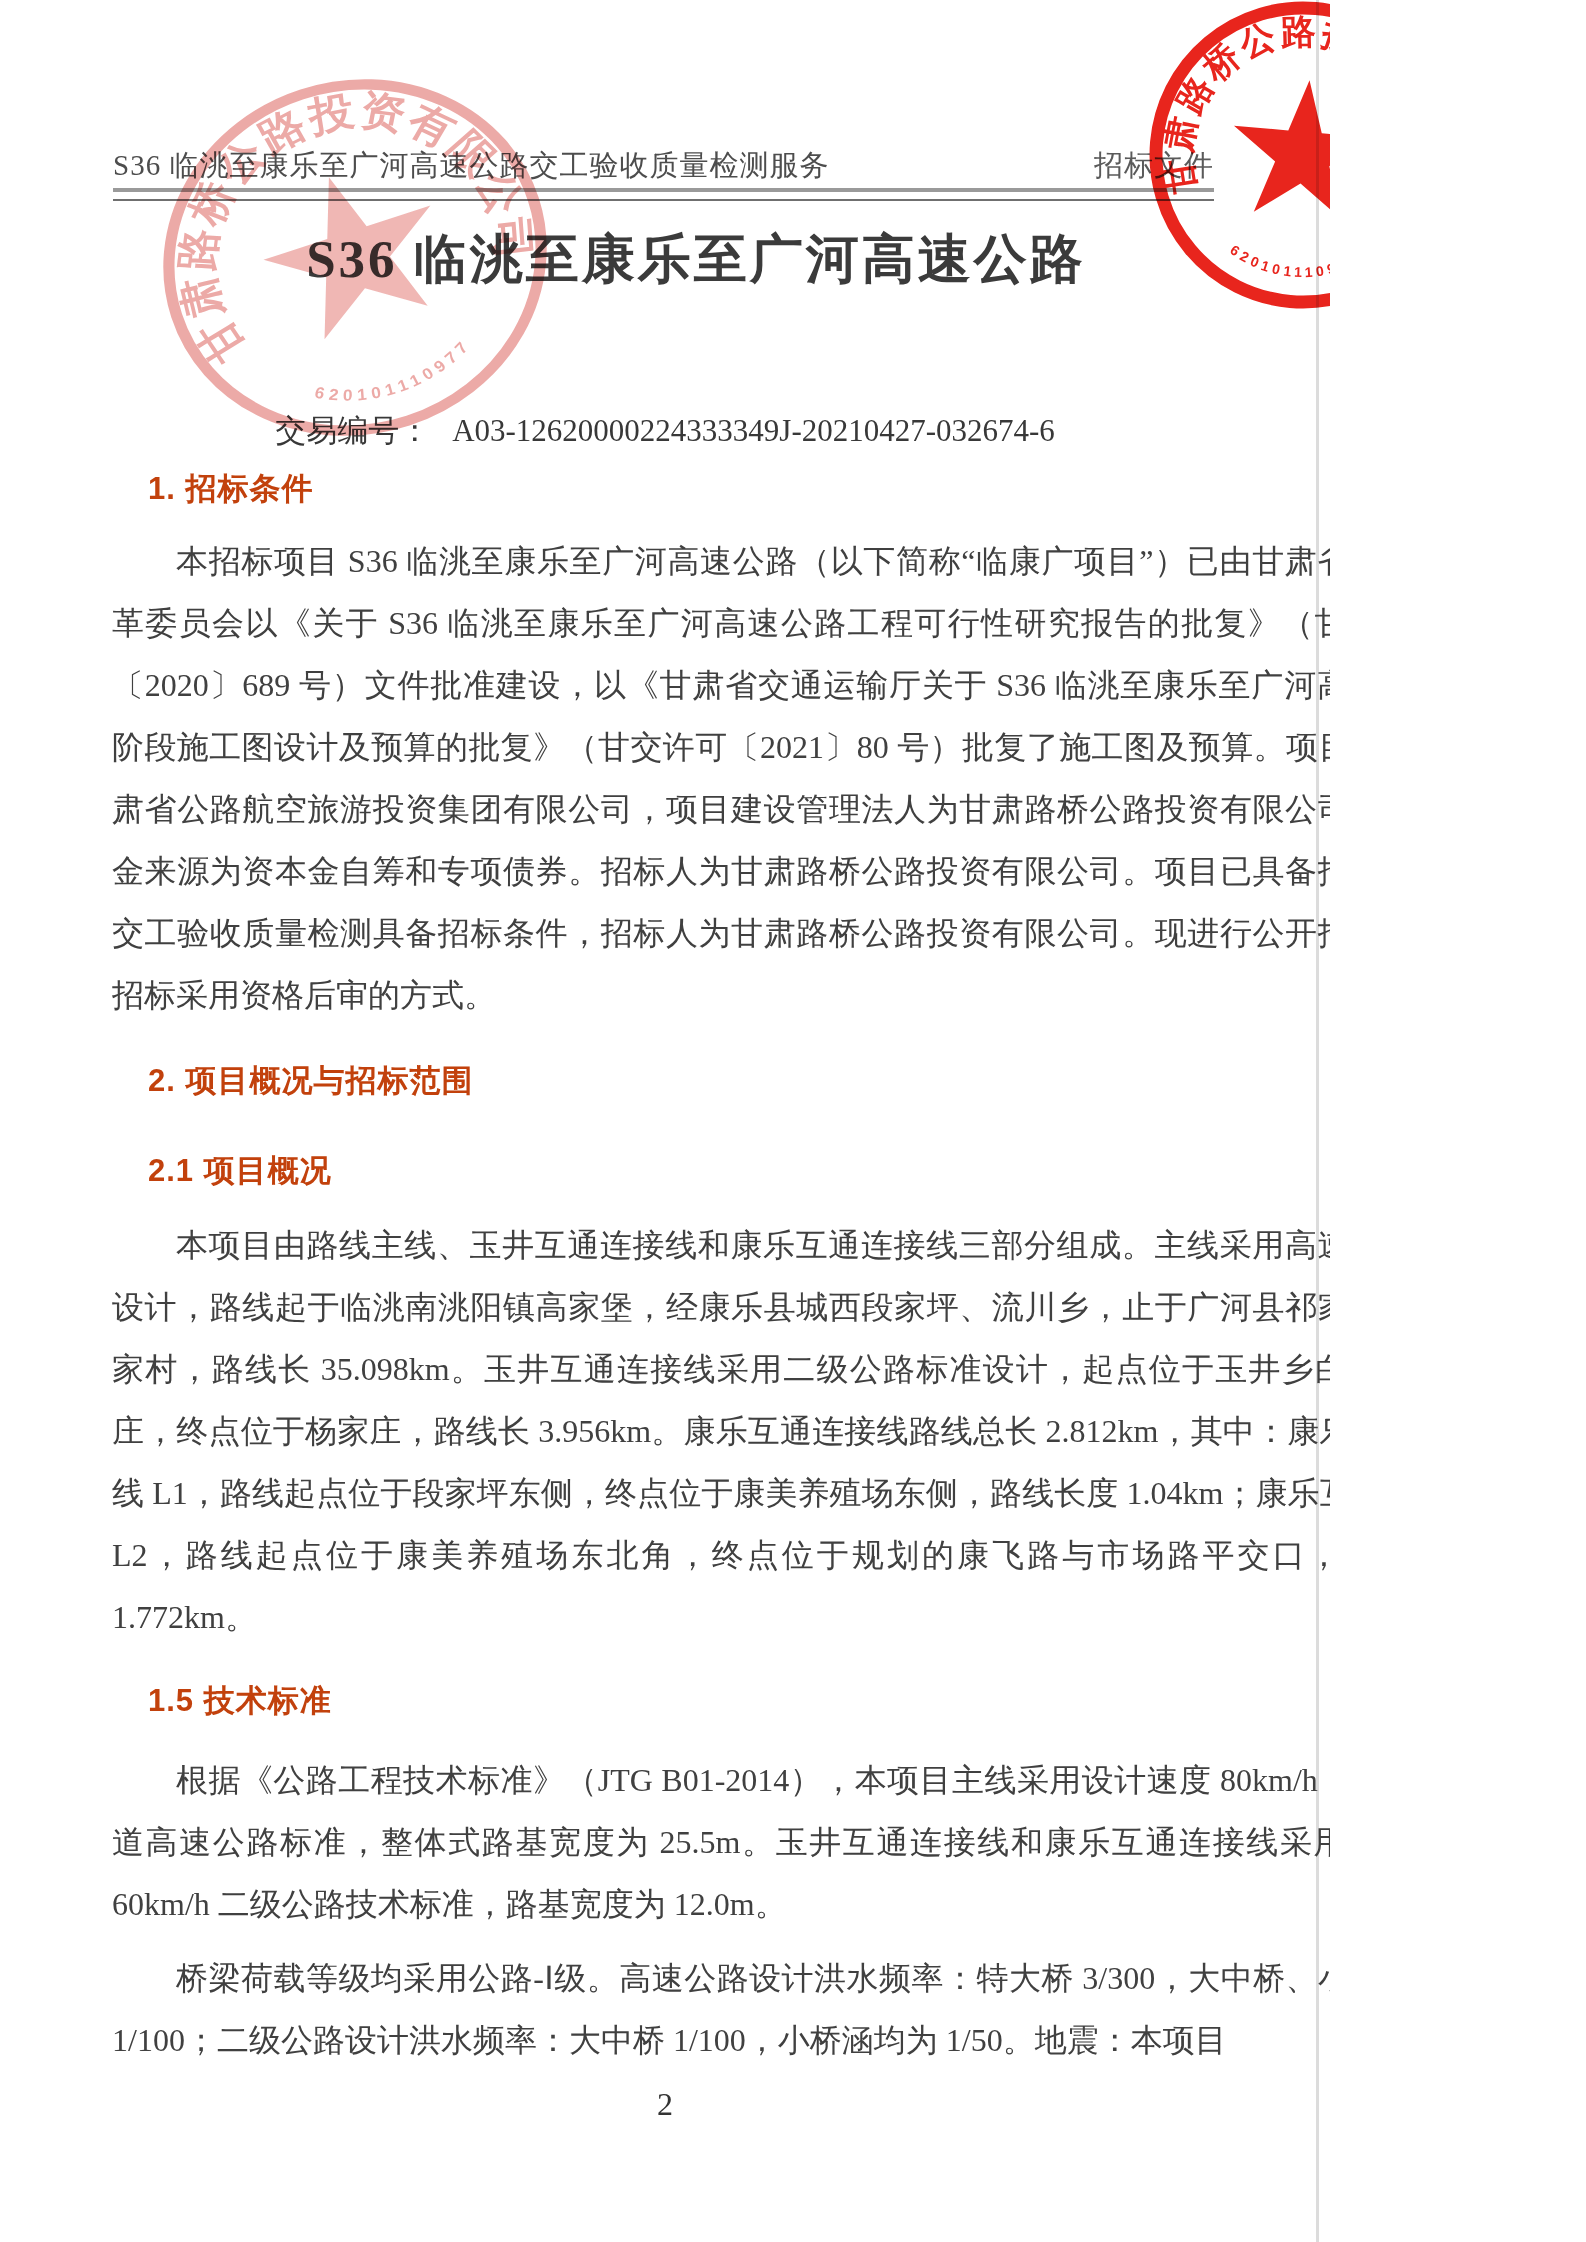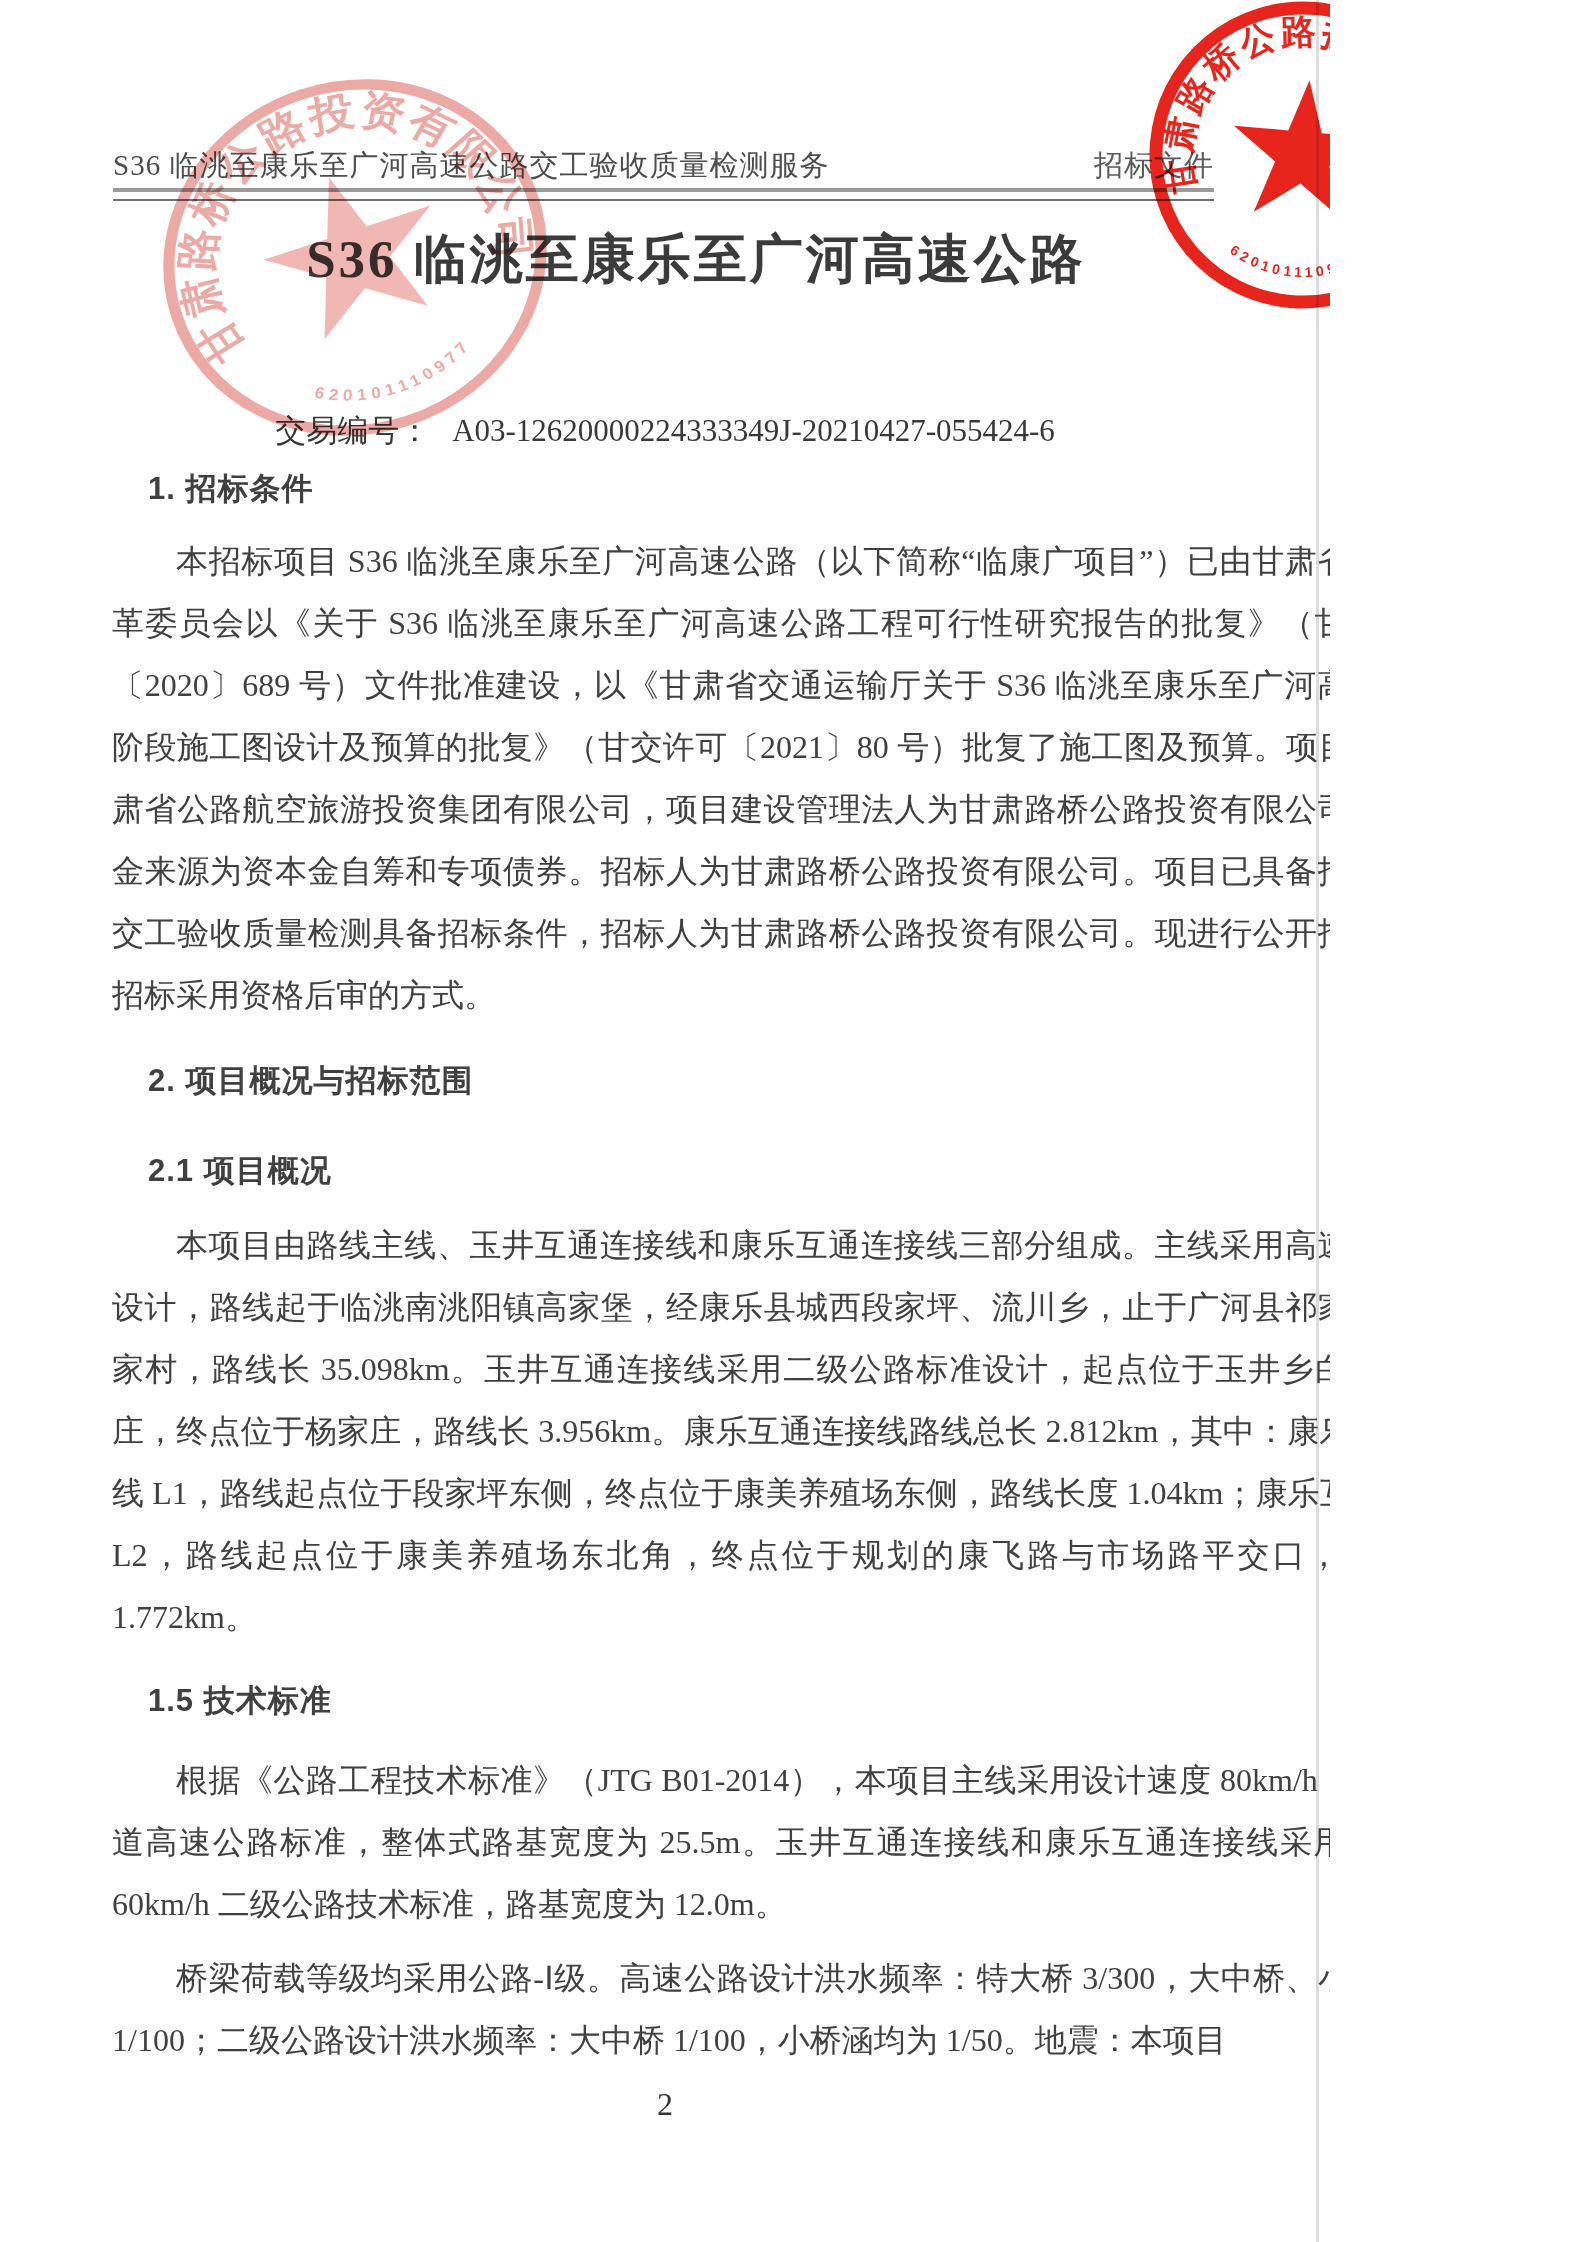--- a/index.html
+++ b/index.html
@@ -11,21 +11,21 @@
   .running-header .rh-right{color:#5a5a5a;}
   .header-rule{position:absolute;left:113px;right:116px;top:188px;height:7px;
         border-top:4px solid #9a9a9a;border-bottom:2px solid #6f6f6f;}
   .title{position:absolute;left:0;width:100%;text-align:center;font-weight:bold;
         font-size:53px;color:#3b3b3b;margin:0;letter-spacing:3px;}
   .title.l1{top:224px;padding-left:31px;}
   .title.l2{top:311px;}
   .trans{position:absolute;top:410px;width:100%;text-align:center;font-size:31px;color:#383838;}
   .trans .num{margin-left:22px;}
   .sec-h{position:absolute;left:148px;font-family:"Liberation Sans",sans-serif;font-weight:bold;
-        font-size:31px;color:#404040;margin:0;letter-spacing:1px;}
+        font-size:31px;color:#c2410c;margin:0;letter-spacing:1px;}
   .para{position:absolute;left:112px;width:1368px;font-size:32px;line-height:62px;
         text-align:justify;text-indent:2em;color:#404040;margin:0;}
   .pagenum{position:absolute;top:2086px;width:100%;text-align:center;font-size:32px;color:#333;}
   .stamp{position:absolute;pointer-events:none;mix-blend-mode:multiply;}
   .stamp.right{left:1143px;top:-5px;width:320px;height:320px;transform:rotate(5deg);}
   .stamp.left{left:150px;top:70px;width:410px;height:375px;opacity:.6;transform:rotate(-18deg);}
   .stamp text{font-family:"Liberation Sans",sans-serif;font-weight:bold;}
 </style>
 </head>
 <body>
@@ -36,21 +36,21 @@
 
   <div class="running-header">
     <span class="rh-left">S36 临洮至康乐至广河高速公路交工验收质量检测服务</span>
     <span class="rh-right">招标文件</span>
   </div>
   <div class="header-rule"></div>
 
   <h1 class="title l1">S36 临洮至康乐至广河高速公路</h1>
 
   <div class="trans">
-    <span>交易编号：</span><span class="num">A03-12620000224333349J-20210427-055424-6</span>
+    <span>交易编号：</span><span class="num">A03-12620000224333349J-20210427-032674-6</span>
   </div>
 
   <h2 class="sec-h" style="top:468px">1. 招标条件</h2>
   <p class="para" style="top:530px">本招标项目 S36 临洮至康乐至广河高速公路（以下简称“临康广项目”）已由甘肃省发展和改革委员会以《关于 S36 临洮至康乐至广河高速公路工程可行性研究报告的批复》（甘发改交运〔2020〕689 号）文件批准建设，以《甘肃省交通运输厅关于 S36 临洮至康乐至广河高速公路两阶段施工图设计及预算的批复》（甘交许可〔2021〕80 号）批复了施工图及预算。项目法人为甘肃省公路航空旅游投资集团有限公司，项目建设管理法人为甘肃路桥公路投资有限公司，建设资金来源为资本金自筹和专项债券。招标人为甘肃路桥公路投资有限公司。项目已具备招标条件，交工验收质量检测具备招标条件，招标人为甘肃路桥公路投资有限公司。现进行公开招标。本次招标采用资格后审的方式。</p>
 
   <h2 class="sec-h" style="top:1060px">2. 项目概况与招标范围</h2>
   <h2 class="sec-h" style="top:1150px">2.1 项目概况</h2>
   <p class="para" style="top:1214px">本项目由路线主线、玉井互通连接线和康乐互通连接线三部分组成。主线采用高速公路标准设计，路线起于临洮南洮阳镇高家堡，经康乐县城西段家坪、流川乡，止于广河县祁家集镇蔡王家村，路线长 35.098km。玉井互通连接线采用二级公路标准设计，起点位于玉井乡白塔村毛家庄，终点位于杨家庄，路线长 3.956km。康乐互通连接线路线总长 2.812km，其中：康乐互通连接线 L1，路线起点位于段家坪东侧，终点位于康美养殖场东侧，路线长度 1.04km；康乐互通连接线 L2，路线起点位于康美养殖场东北角，终点位于规划的康飞路与市场路平交口，路线长度 1.772km。</p>
 
   <h2 class="sec-h" style="top:1680px">1.5 技术标准</h2>

